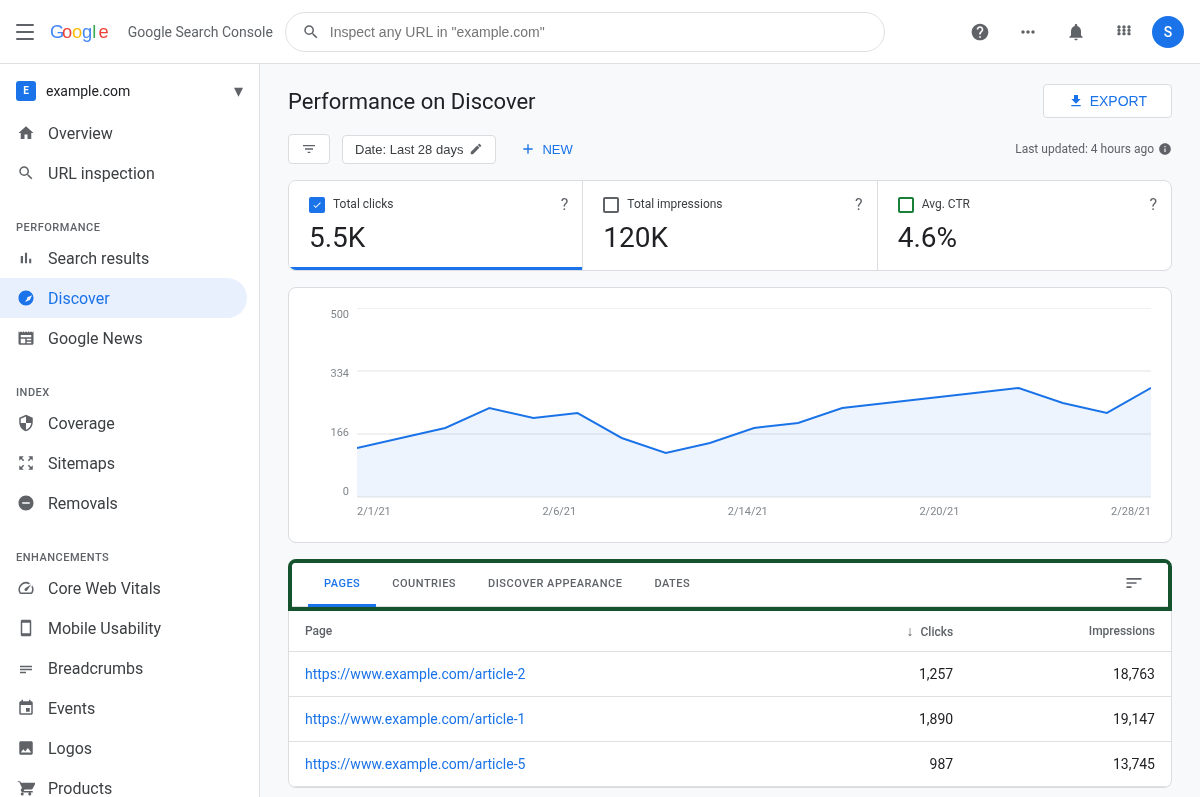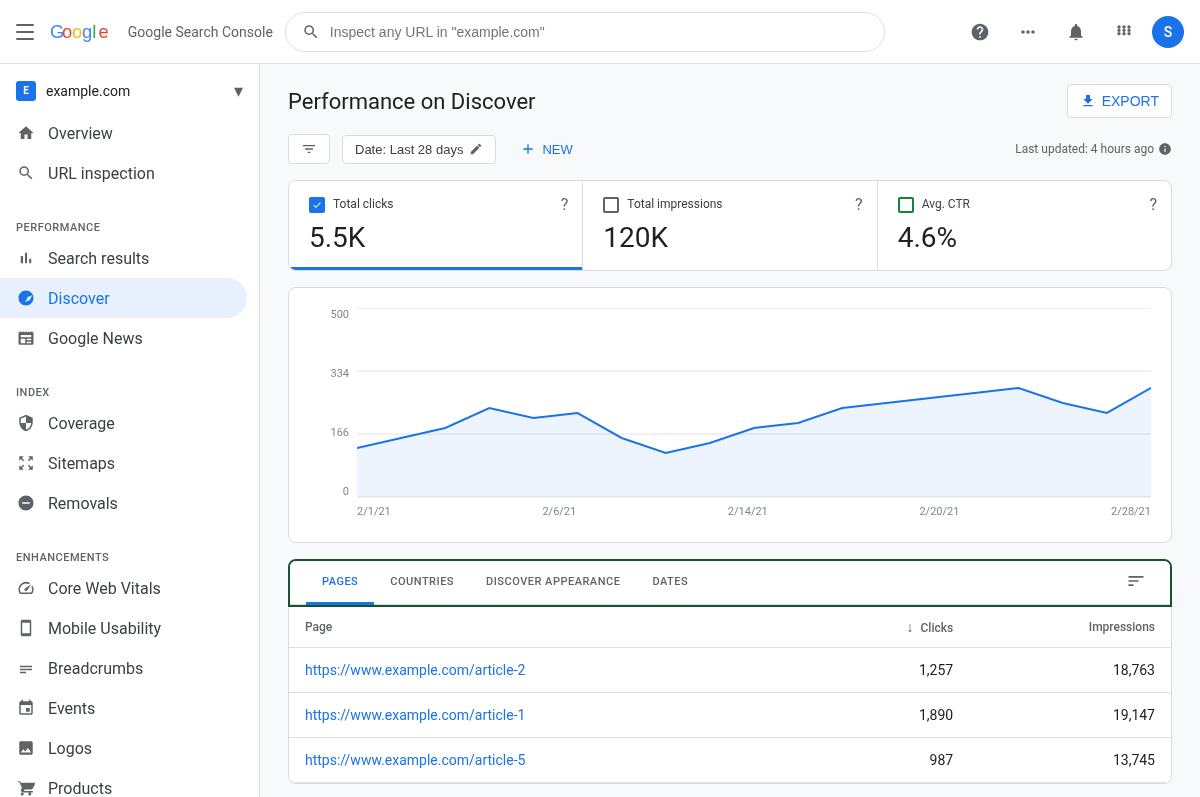--- a/index.html
+++ b/index.html
@@ -85,21 +85,21 @@
     
     .main { flex: 1; overflow-y: auto; padding: 0; background: #f8f9fa; }
 
     .page-header {
       display: flex; align-items: center; justify-content: space-between;
       padding: 20px 28px 16px; background: #f8f9fa;
     }
     .page-title { font-size: 22px; font-weight: 400; color: #202124; }
     .export-btn {
       display: flex; gap: 6px;
-      padding: 8px 12px; border: 1px solid #dadce0; border-radius: 4px;
+      padding: 8px 24px; border: 1px solid #dadce0; border-radius: 4px;
       background: #fff; cursor: pointer; font-size: 14px; color: #1a73e8;
       font-weight: 500;
     }
 
     
     .filter-bar {
       display: flex; align-items: center; gap: 12px;
       padding: 0 28px 16px; background: #f8f9fa;
     }
     .filter-btn {
@@ -149,21 +149,21 @@
 
     
     .chart-area {
       margin: 0 28px 16px; background: #fff;
       border: 1px solid #dadce0; border-radius: 8px; padding: 20px;
     }
 
     
     .tabs-area {
       margin: 0 28px 0; background: #fff;
-      border: 2px solid #14532d; border-radius: 8px 8px 0 0;
+      border: 4px solid #14532d; border-radius: 8px 8px 0 0;
       overflow: hidden;
     }
     .tabs-header {
       display: flex; align-items: center; border-bottom: 1px solid #dadce0;
       padding: 0 16px; background: #fff;
     }
     .tab {
       padding: 14px 16px; font-size: 13px; color: #5f6368; cursor: pointer;
       border-bottom: 3px solid transparent; margin-bottom: -1px;
       font-weight: 500; letter-spacing: 0.5px; text-transform: uppercase;

